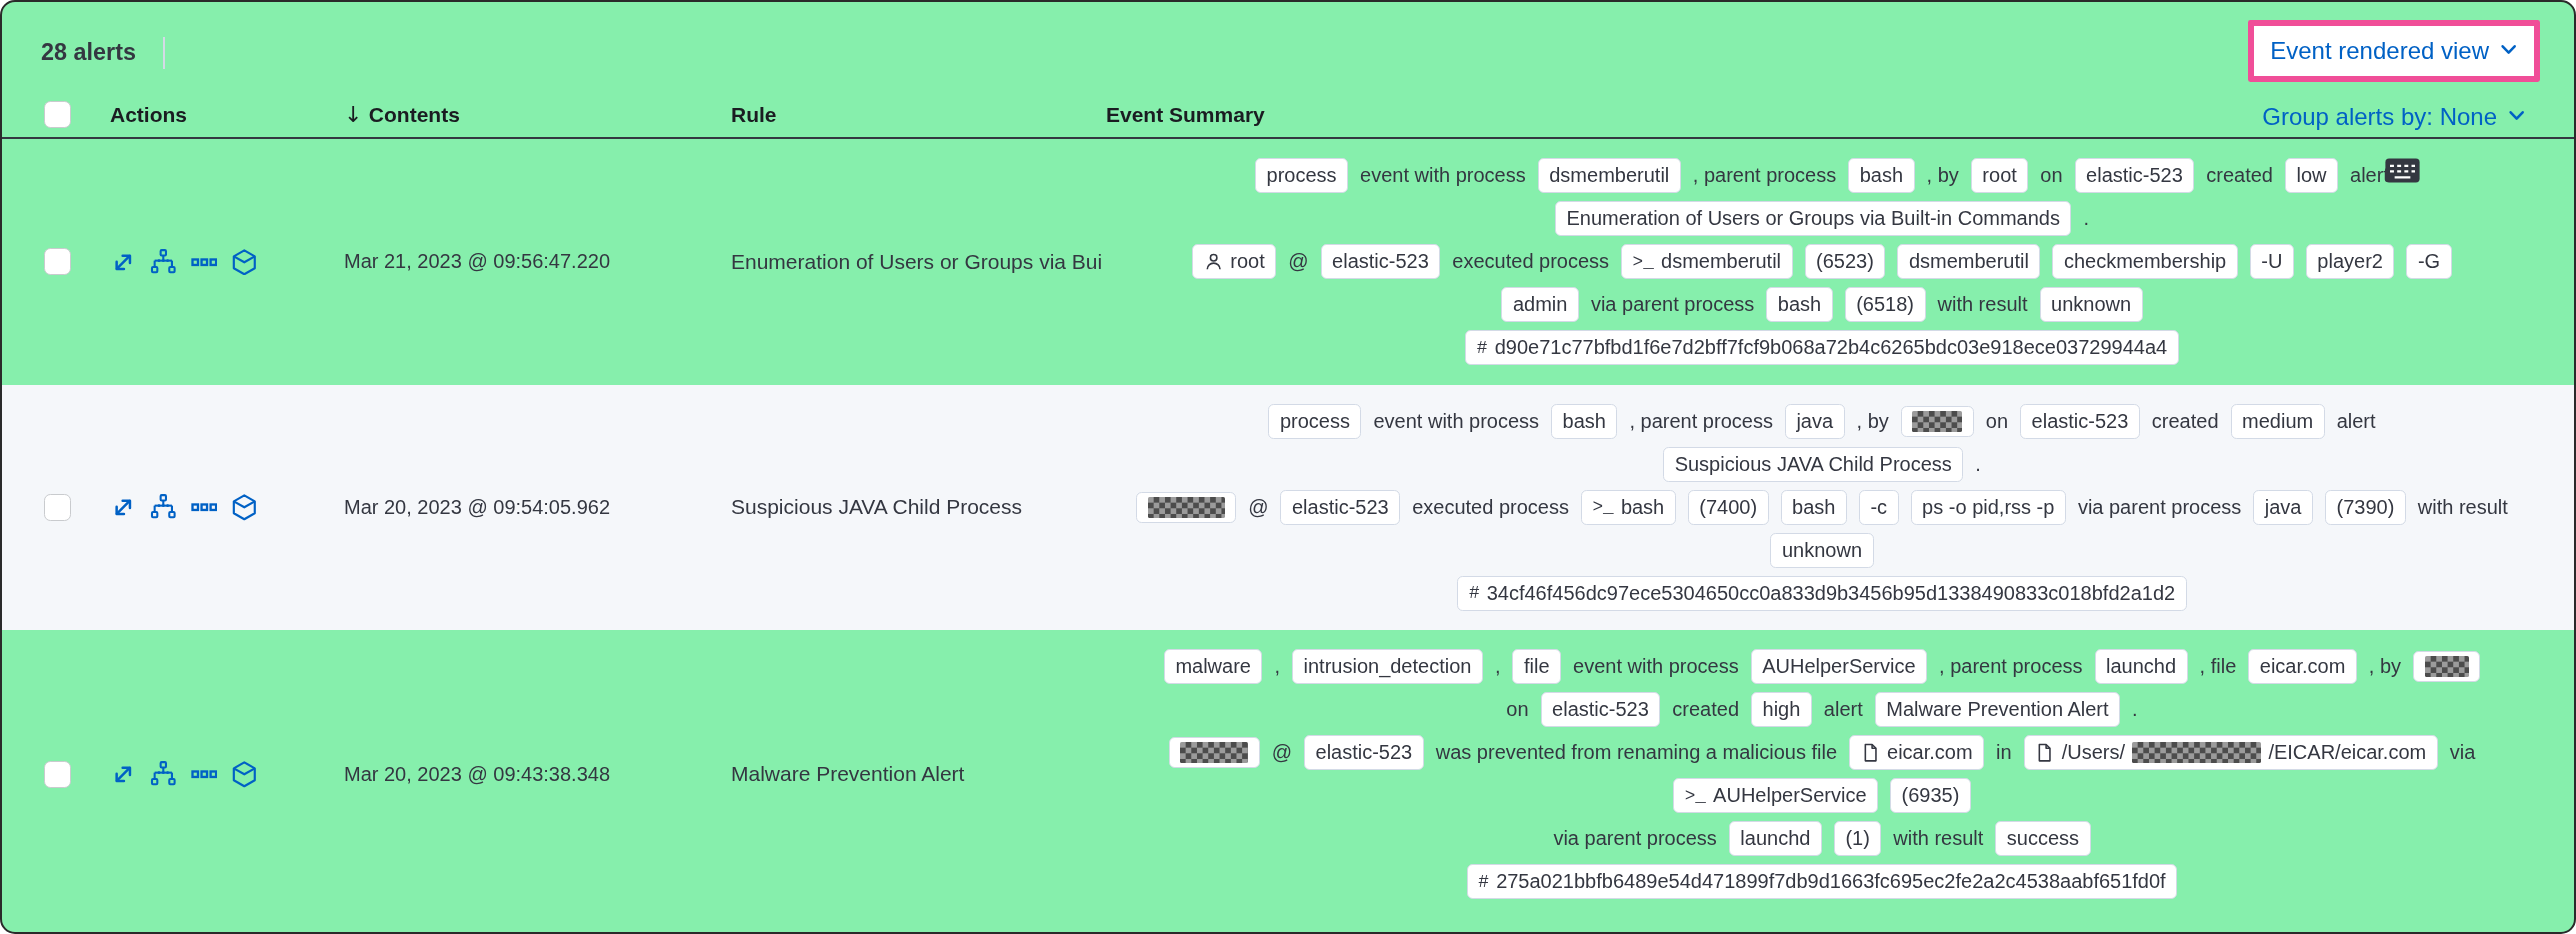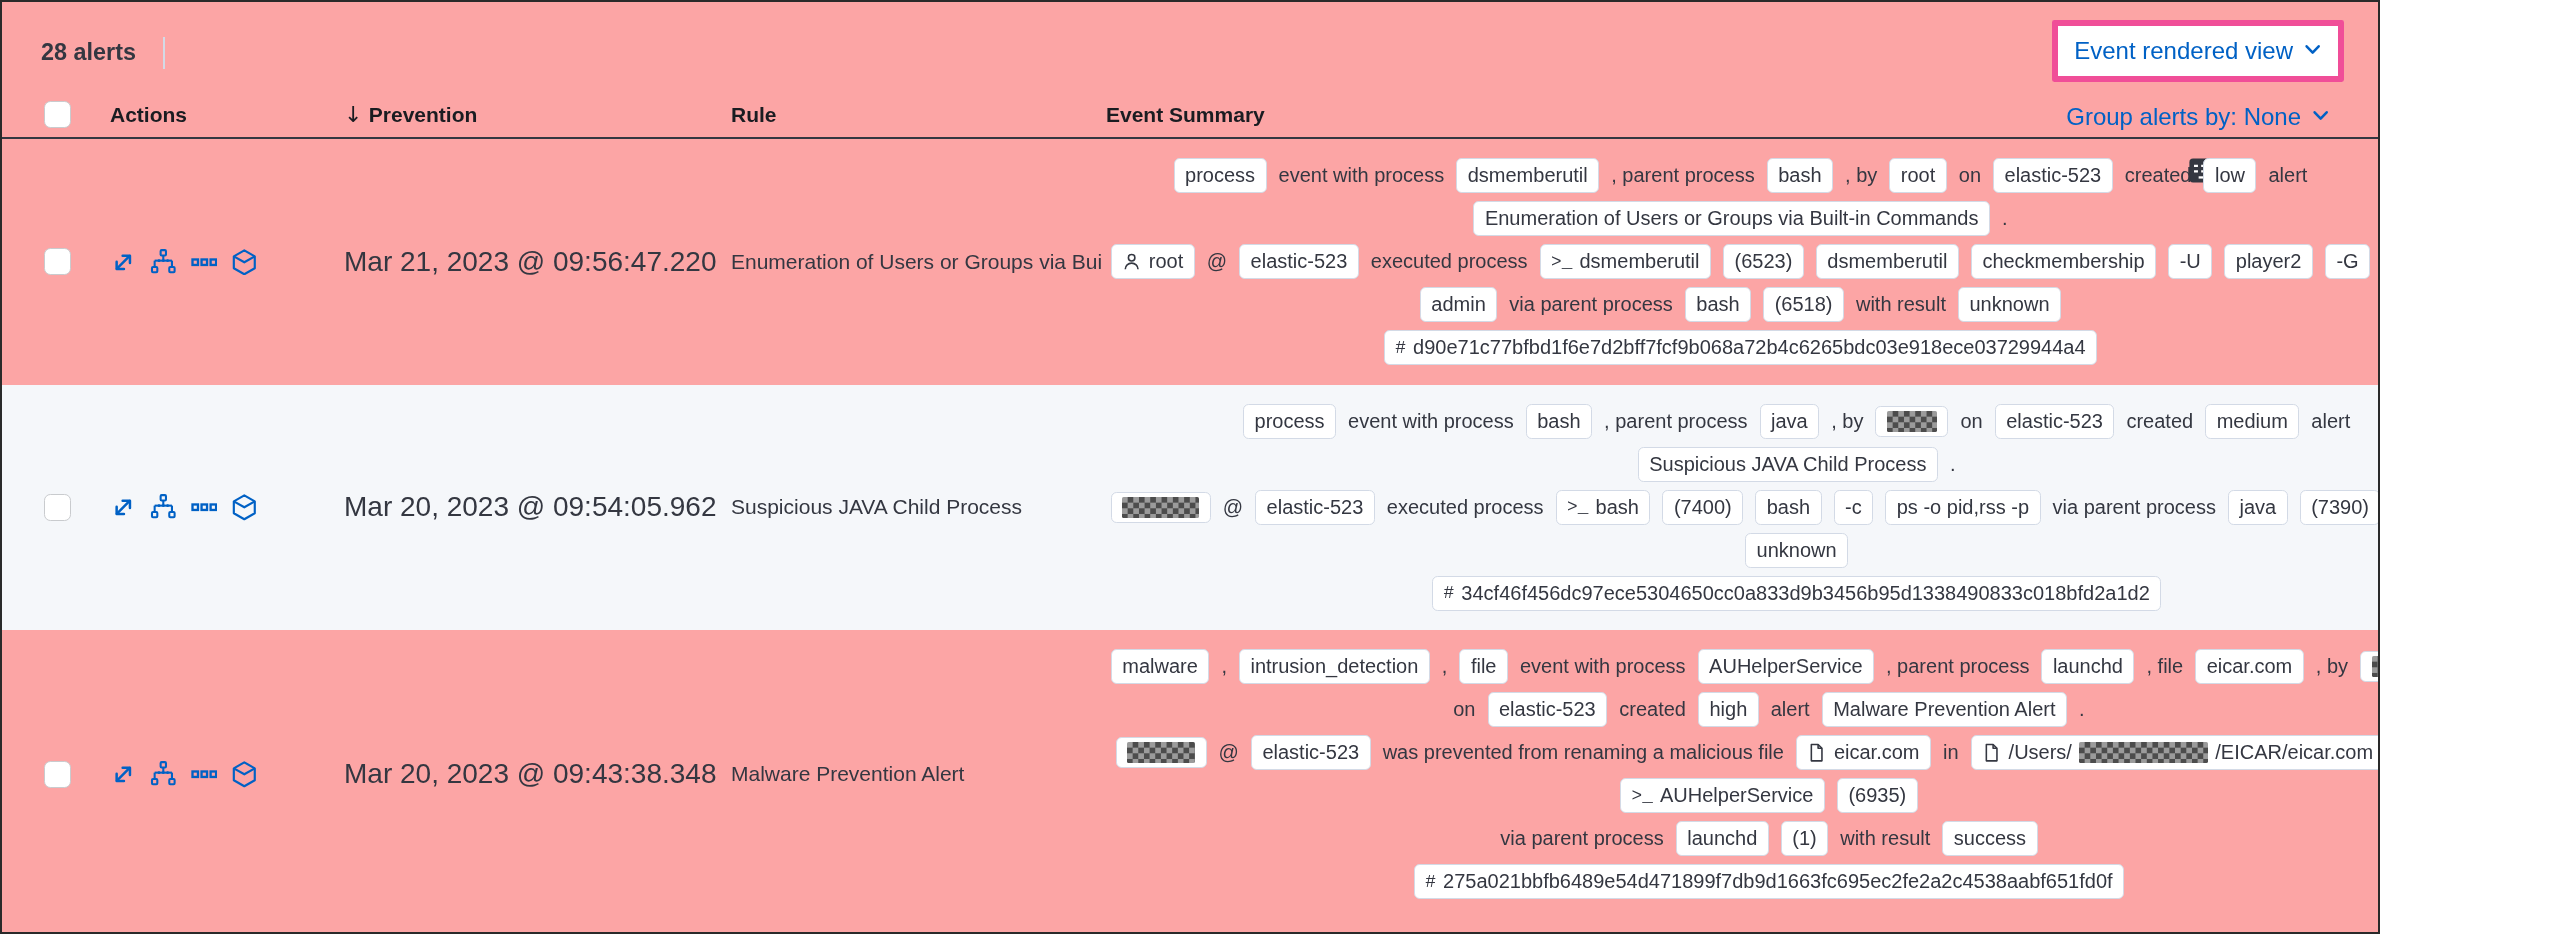--- a/index.html
+++ b/index.html
@@ -6,22 +6,22 @@
     --accent:#0061c5;
     --pink:#f04e98;
     --text:#343741;
     --badge-border:#d3dae6;
     --row-alt:#f5f7fa;
     --header-border:#343741;
   }
   *{box-sizing:border-box;margin:0;padding:0;}
   body{background:#fff;font-family:"Liberation Sans","DejaVu Sans",sans-serif;color:var(--text);}
   .page{
-    width:2380px;height:934px;background:#fca5a5;
-    border:2.4px solid #2a2a2a;border-radius:0;overflow:hidden;position:relative;
+    width:2576px;height:934px;background:#86efac;
+    border:2.4px solid #2a2a2a;border-radius:15px;overflow:hidden;position:relative;
   }
   
   .topbar{height:90px;display:flex;justify-content:space-between;align-items:center;padding:11.3px 34px 0 39px;}
   .topbar-left{display:flex;align-items:center;}
   .alert-count{font-size:23.4px;font-weight:bold;color:var(--text);}
   .vdiv{width:1.6px;height:32px;background:var(--badge-border);margin-left:27px;display:inline-block;}
   .topbar-right{display:flex;align-items:center;gap:21px;flex-direction:column;}
   .icon-btn{background:none;border:none;cursor:pointer;color:var(--accent);display:flex;align-items:center;}
   .icon-btn svg{width:34px;height:34px;}
   .icon-btn.kb{margin-left:17.7px;color:var(--text);}
@@ -38,21 +38,21 @@
   }
   .grid-header{height:47px;align-items:center;border-bottom:2.4px solid var(--header-border);}
   .hcell{font-size:21px;font-weight:bold;color:#1a1c21;display:flex;align-items:flex-end;gap:6.4px;}
   .sort-arrow{font-family:"DejaVu Sans",sans-serif;font-weight:normal;font-size:22px;}
   .checkbox{width:27px;height:27px;border:1.6px solid #c9cbce;border-radius:6.4px;background:#fff;margin-left:6.4px;cursor:pointer;}
   .row:nth-child(even){background:var(--row-alt);}
   .cell{display:flex;align-items:center;}
   .actions-cell{gap:13.7px;}
   .action-btn{background:none;border:none;cursor:pointer;color:var(--accent);display:flex;align-items:center;padding:0;}
   .action-btn svg{width:26.6px;height:26.6px;}
-  .ts-cell{font-size:28px;color:var(--text);}
+  .ts-cell{font-size:20px;color:var(--text);}
   .rule-cell{font-size:21px;color:var(--text);white-space:nowrap;overflow:hidden;}
   .summary-cell{display:flex;flex-direction:column;justify-content:center;align-items:center;gap:8px;padding:19.3px 4.8px;}
   .summary-line{display:flex;align-items:center;justify-content:center;gap:12px;white-space:nowrap;}
   .itext{font-size:20px;color:var(--text);}
   .badge{
     display:inline-flex;align-items:center;gap:7.2px;
     background:#fff;border:0.8px solid var(--badge-border);border-radius:5.6px;
     padding:4px 10.5px;font-size:20px;color:var(--text);line-height:1.25;cursor:default;
   }
   .badge svg{width:19.3px;height:19.3px;flex:0 0 auto;}
@@ -113,21 +113,21 @@
 
   <div class="grid-header">
     <div class="cell">
         <div class="checkbox"></div>
       </div>
     <div class="hcell">
         <span>Actions</span>
       </div>
     <div class="hcell">
       <span class="sort-arrow">↓</span>
-      <span>Prevention</span>
+      <span>Contents</span>
     </div>
     <div class="hcell">
         <span>Rule</span>
       </div>
     <div class="hcell">
         <span>Event Summary</span>
       </div>
   </div>
 
   <div id="table-body">

